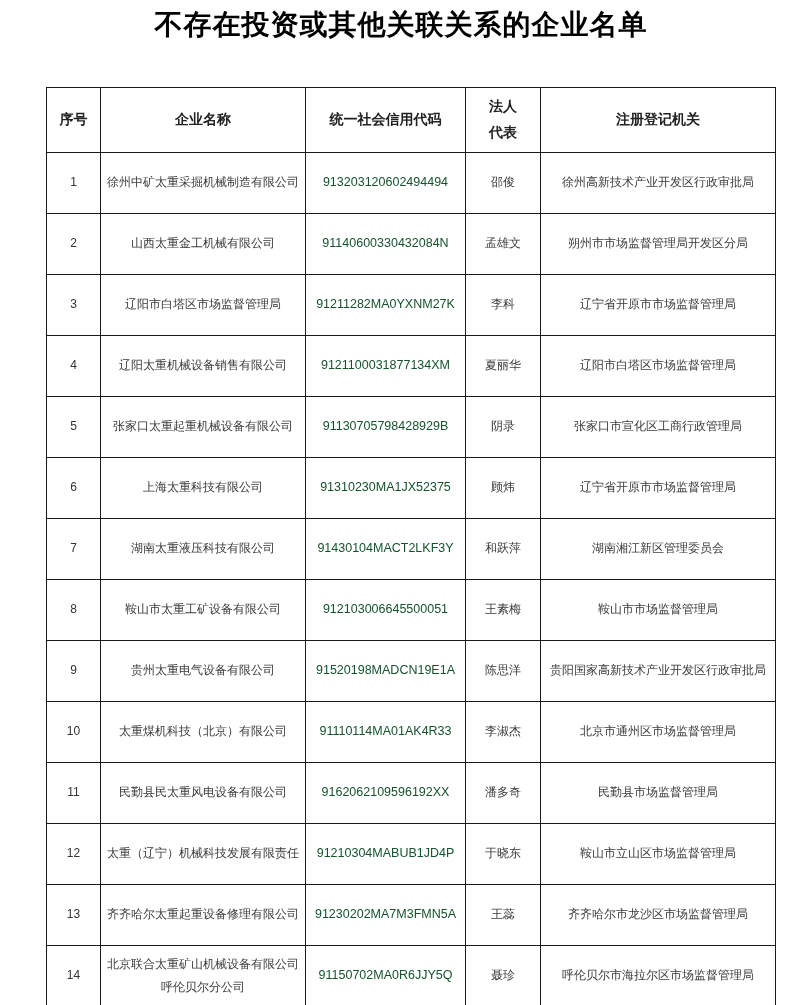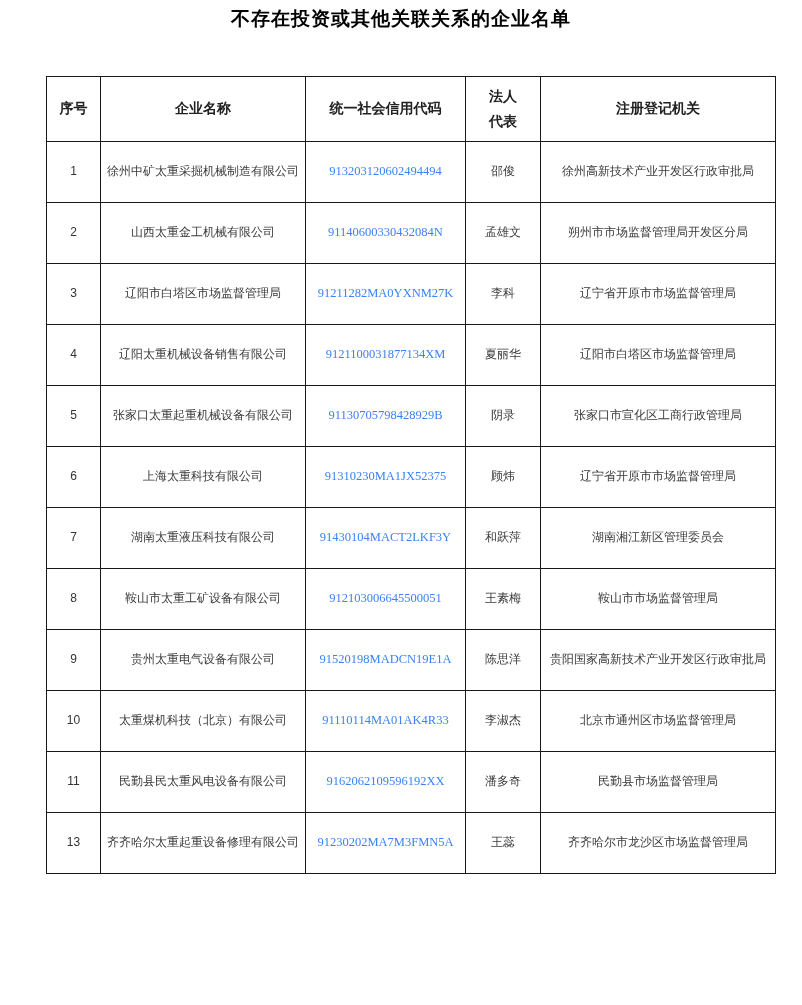--- a/index.html
+++ b/index.html
@@ -12,21 +12,21 @@
     position: relative;
     width: 802px;
     height: 1005px;
     background: #ffffff;
     overflow: hidden;
   }
   .doc-title {
     margin: 0;
     padding-top: 8px;
     text-align: center;
-    font-size: 19px;
+    font-size: 28px;
     font-weight: bold;
     color: #000000;
     letter-spacing: 1px;
     line-height: 1.2;
   }
   table.company-table {
     border-collapse: collapse;
     table-layout: fixed;
     width: 729px;
     margin: 45px 0 0 46px;
@@ -58,22 +58,21 @@
     padding: 2px 4px;
     line-height: 1.9;
   }
   .company-table td.cell-name,
   .company-table td.cell-authority {
     word-break: break-all;
   }
   .company-table td.cell-code {
     white-space: nowrap;
     font-size: 12.5px;
-    color: #3b82f6;
-    font-family: Liberation Serif, serif;
+    color: #14532d;
   }
   .company-table td.cell-no {
     color: #333333;
   }
 </style>
 </head>
 <body>
 
 <div class="page">
   <h1 class="doc-title">不存在投资或其他关联关系的企业名单</h1>
@@ -167,21 +166,35 @@
           <td class="cell-authority">北京市通州区市场监督管理局</td>
         </tr>
         <tr>
           <td class="cell-no">11</td>
           <td class="cell-name">民勤县民太重风电设备有限公司</td>
           <td class="cell-code">9162062109596192XX</td>
           <td class="cell-rep">潘多奇</td>
           <td class="cell-authority">民勤县市场监督管理局</td>
         </tr>
         <tr>
+          <td class="cell-no">12</td>
+          <td class="cell-name">太重（辽宁）机械科技发展有限责任</td>
+          <td class="cell-code">91210304MABUB1JD4P</td>
+          <td class="cell-rep">于晓东</td>
+          <td class="cell-authority">鞍山市立山区市场监督管理局</td>
+        </tr>
+        <tr>
           <td class="cell-no">13</td>
           <td class="cell-name">齐齐哈尔太重起重设备修理有限公司</td>
           <td class="cell-code">91230202MA7M3FMN5A</td>
           <td class="cell-rep">王蕊</td>
           <td class="cell-authority">齐齐哈尔市龙沙区市场监督管理局</td>
         </tr>
+        <tr>
+          <td class="cell-no">14</td>
+          <td class="cell-name">北京联合太重矿山机械设备有限公司呼伦贝尔分公司</td>
+          <td class="cell-code">91150702MA0R6JJY5Q</td>
+          <td class="cell-rep">聂珍</td>
+          <td class="cell-authority">呼伦贝尔市海拉尔区市场监督管理局</td>
+        </tr>
       </tbody>
   </table>
 </div>
 
 </body></html>

